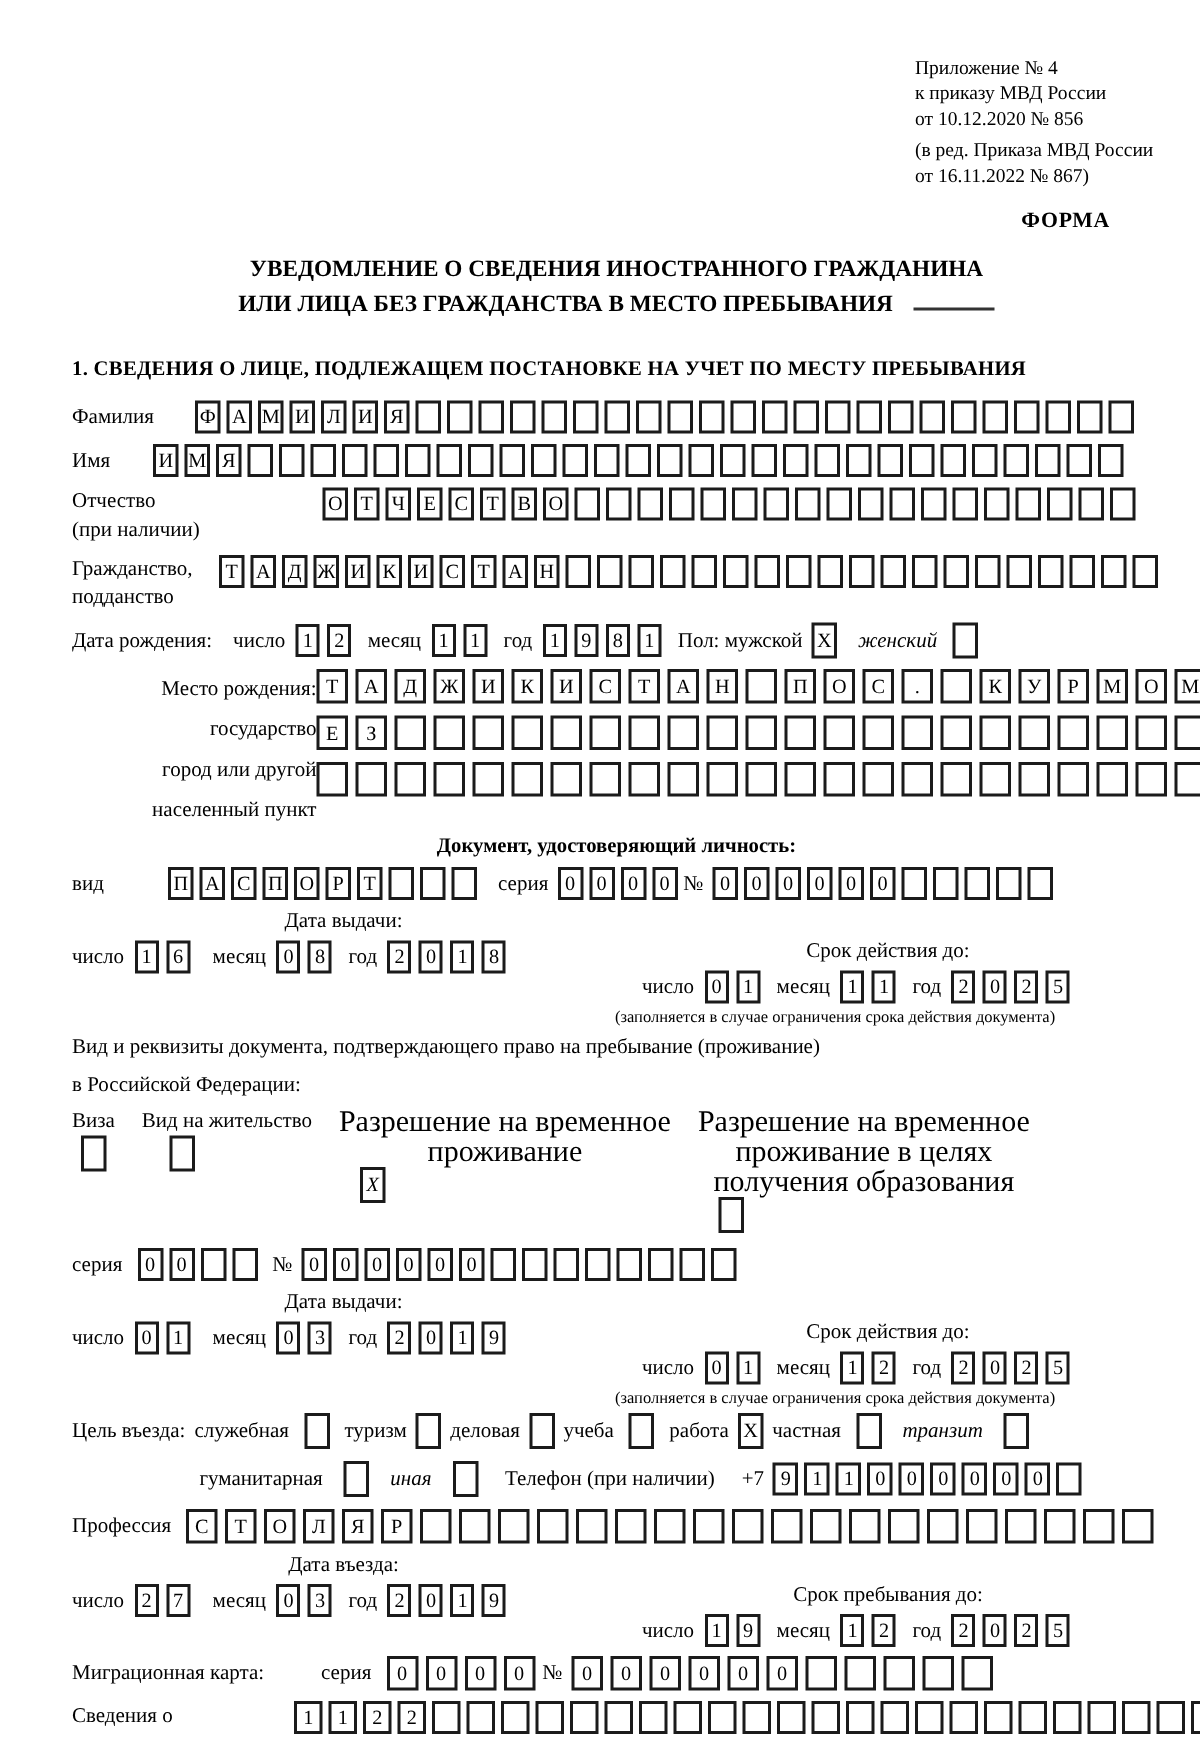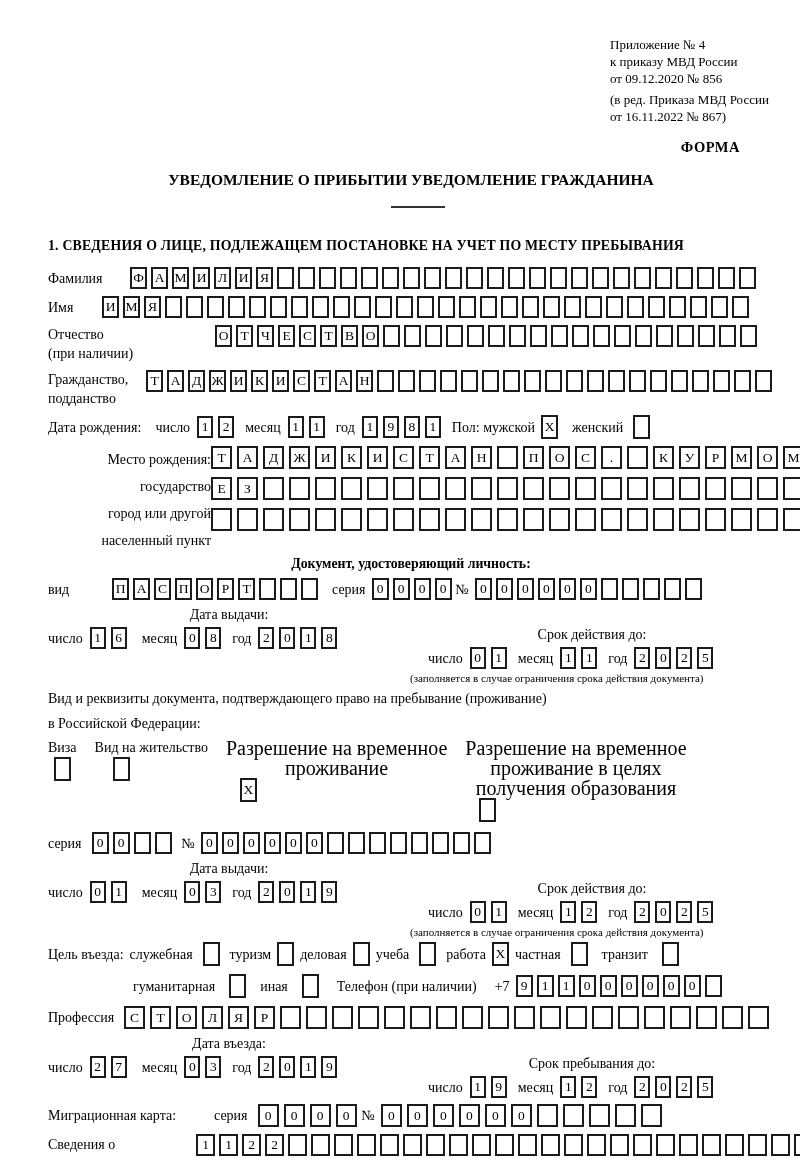--- a/index.html
+++ b/index.html
@@ -34,21 +34,21 @@
   .lw-pat{width:167px;}
   .lw-cit{width:98px;}
   .lw-place{width:163px;}
   .lw-vid{width:64px;}
   .lw-prof{width:76px;}
   .lw-mig{width:148px;}
   .lw-reps{width:102px;}
 
   .stack .crow{margin-bottom:8px;}
   .inline-label{margin:0 7px 0 0;}
-  .ml6{margin-left:6px;} .ml10{margin-left:10px;} .ml14{margin-left:14px;} .ml18{margin-left:18px;}
+  .ml6{margin-left:6px;} .ml10{margin-left:10px;} .ml14{margin-left:14px;font-style:italic;} .ml18{margin-left:18px;}
   .mr6{margin-right:6px;} .mr10{margin-right:10px;} .mr14{margin-right:14px;}
 
   .doc-heading{text-align:center;font-weight:bold;font-size:13.8px;margin:2px 0 6px 0;}
 
   .dates{display:flex;margin-bottom:4px;}
   .dcol-l{width:362px;flex-shrink:0;}
   .dcol-r{flex:1;margin-top:20px;}
   .dhead{text-align:center;font-size:14px;margin-bottom:4px;}
   .dline{display:flex;align-items:center;}
   .dnote{font-size:11px;margin-top:3px;white-space:nowrap;}
@@ -63,30 +63,30 @@
   .reps .crow{margin-bottom:8px;}
 </style>
 </head>
 <body>
 
 <div class="page">
 
   <div class="hdr">
     <div>Приложение № 4</div>
     <div>к приказу МВД России</div>
-    <div>от 09.12.2020 № 856</div>
+    <div>от 10.12.2020 № 856</div>
     <div class="gap"></div>
     <div>(в ред. Приказа МВД России</div>
     <div>от 16.11.2022 № 867)</div>
   </div>
   <div class="forma">ФОРМА</div>
 
   <div class="title">
-    <div>УВЕДОМЛЕНИЕ О ПРИБЫТИИ УВЕДОМЛЕНИЕ ГРАЖДАНИНА</div>
-    <div><span class="title-blank"></span></div>
+    <div>УВЕДОМЛЕНИЕ О СВЕДЕНИЯ ИНОСТРАННОГО ГРАЖДАНИНА</div>
+    <div><span>ИЛИ ЛИЦА БЕЗ ГРАЖДАНСТВА В МЕСТО ПРЕБЫВАНИЯ</span><span class="title-blank"></span></div>
   </div>
 
   <div class="sec-heading">1. СВЕДЕНИЯ О ЛИЦЕ, ПОДЛЕЖАЩЕМ ПОСТАНОВКЕ НА УЧЕТ ПО МЕСТУ ПРЕБЫВАНИЯ</div>
 
   <div class="form">
 
     <div class="row">
       <span class="flabel lw-surname">Фамилия</span>
       <span class="cells sm">
           <span class="cell">Ф</span>

